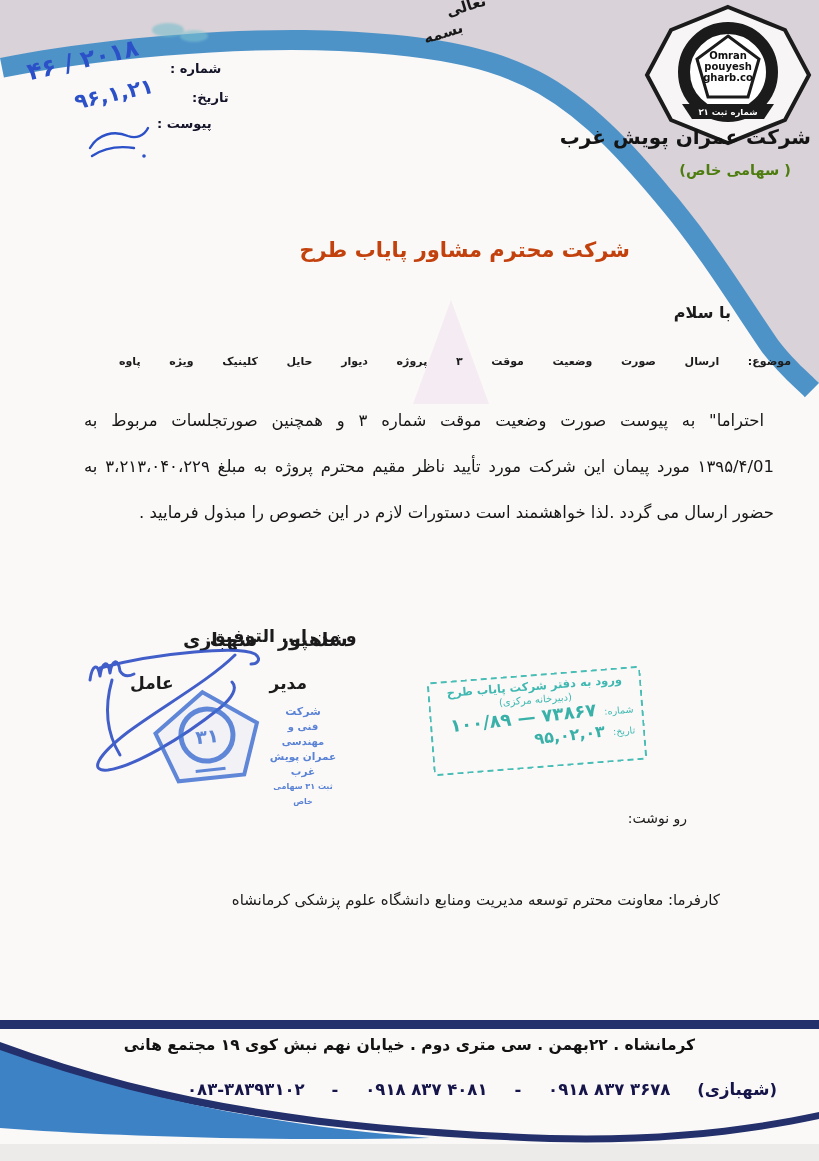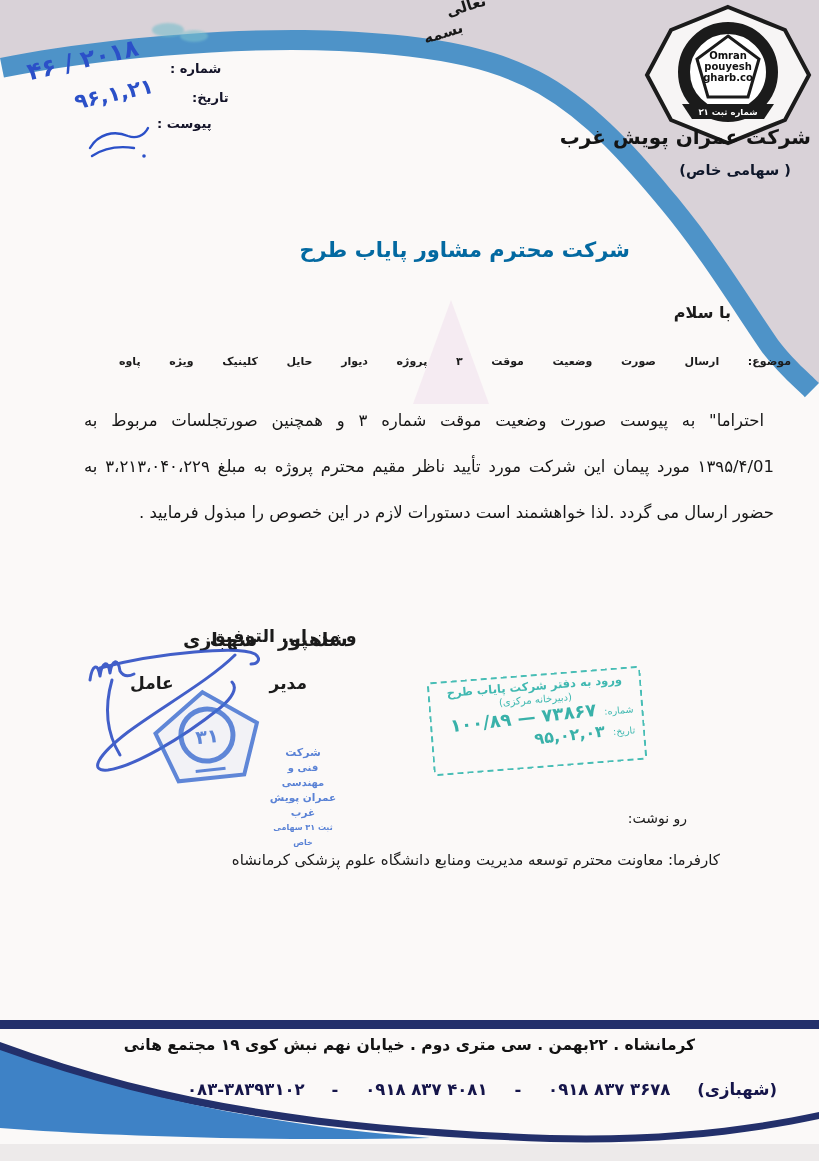--- a/index.html
+++ b/index.html
@@ -18,77 +18,77 @@
 
   
   .bismillah{left:420px;top:1px;width:70px;transform:rotate(-17deg);
     font-weight:bold;font-size:15px;line-height:19px;color:#181818;}
   .bismillah .b-top{text-align:right;}
   .bismillah .b-bottom{text-align:left;}
 
   
   .logo{left:642px;top:4px;}
   .company-name{right:8px;top:125px;font-size:20px;font-weight:bold;color:#141414;letter-spacing:.5px;}
-  .company-type{right:28px;top:162px;font-size:14.5px;font-weight:bold;color:#0f172a;}
+  .company-type{right:28px;top:162px;font-size:14.5px;font-weight:bold;color:#4d7c0f;}
 
   
   .ref-label{font-weight:bold;font-size:13px;color:#15152a;}
   .lbl-number{left:170px;top:61px;}
   .lbl-date{left:192px;top:90px;}
   .lbl-attach{left:157px;top:116px;}
   .hand{color:#2b50c8;font-weight:bold;}
   .hand-number{left:26px;top:46px;font-size:24px;transform:rotate(-13deg);}
   .hand-date{left:74px;top:82px;font-size:21px;transform:rotate(-12deg);}
   .hand-attach{left:84px;top:118px;}
 
   
   .watermark-triangle{left:413px;top:300px;width:0;height:0;
     border-left:38px solid transparent;border-right:38px solid transparent;
     border-bottom:104px solid #f0e0ec;opacity:.55;}
 
   
-  .recipient{right:189px;top:238px;font-size:21px;font-weight:bold;color:#0369a1;}
+  .recipient{right:189px;top:238px;font-size:21px;font-weight:bold;color:#c2410c;}
   .salutation{right:88px;top:303px;font-size:16px;font-weight:bold;}
   .subject{right:28px;top:355px;width:672px;font-size:11px;font-weight:bold;
     text-align:justify;text-align-last:justify;margin-left:10px;}
   .body-block{right:45px;top:398px;width:690px;font-size:16.5px;line-height:46px;color:#161616;}
   .body-line{text-align:justify;text-align-last:justify;}
   .body-line.first{padding-right:10px;}
   .body-line.last{text-align-last:right;}
 
   .closing{left:210px;top:582px;font-size:17.5px;font-weight:bold;margin-top:44px;}
   .signer-name{left:183px;top:628px;font-size:19px;font-weight:bold;word-spacing:14px;white-space:nowrap;}
   .signer-title{left:130px;top:673px;font-size:17px;font-weight:bold;word-spacing:90px;white-space:nowrap;}
 
   .signature-svg{left:60px;top:640px;opacity:.9;}
 
   
   .seal{left:150px;top:686px;width:195px;height:108px;color:#3e6ed0;}
   .seal-emblem{position:absolute;left:0;top:2px;transform:rotate(-6deg);opacity:.82;}
   .seal-text{position:absolute;left:118px;top:18px;width:70px;text-align:center;
     font-weight:bold;opacity:.85;line-height:15px;}
-  .seal-l1{font-size:11px;margin-top:41px;}
+  .seal-l1{font-size:11px;}
   .seal-l2{font-size:10px;}
   .seal-l3{font-size:10.5px;}
   .seal-l4{font-size:8px;}
 
   
   .receipt{left:430px;top:674px;width:214px;height:94px;transform:rotate(-4.5deg);
     border:2px dashed #2fb5ac;border-radius:4px;color:#27b0a8;opacity:.88;
     padding:3px 8px;box-sizing:border-box;}
   .receipt-l1{text-align:center;font-size:11.5px;font-weight:bold;}
   .receipt-l2{text-align:center;font-size:10px;margin-top:1px;}
   .receipt-row{display:flex;align-items:center;gap:8px;margin-top:1px;}
   .receipt-lbl{font-size:9.5px;flex:0 0 auto;}
   .receipt-val{font-size:18px;font-weight:bold;transform:rotate(-2deg);color:#1fa89f;}
   .receipt-val.date{font-size:16px;}
 
   
   .cc-label{right:132px;top:810px;font-size:14px;}
-  .cc-line{right:99px;top:851px;font-size:15px;white-space:nowrap;}
+  .cc-line{right:99px;top:891px;font-size:15px;white-space:nowrap;}
 
   
   .bottom-band{left:0;top:1016px;width:819px;height:145px;pointer-events:none;}
   .footer-address{left:0;right:0;top:1036px;text-align:center;font-size:15.5px;font-weight:bold;color:#121212;}
   .footer-phones{left:187px;right:42px;top:1080px;display:flex;justify-content:space-between;
     align-items:center;font-size:16.5px;font-weight:bold;direction:rtl;color:#15154a;}
 </style>
 </head>
 <body>
 

